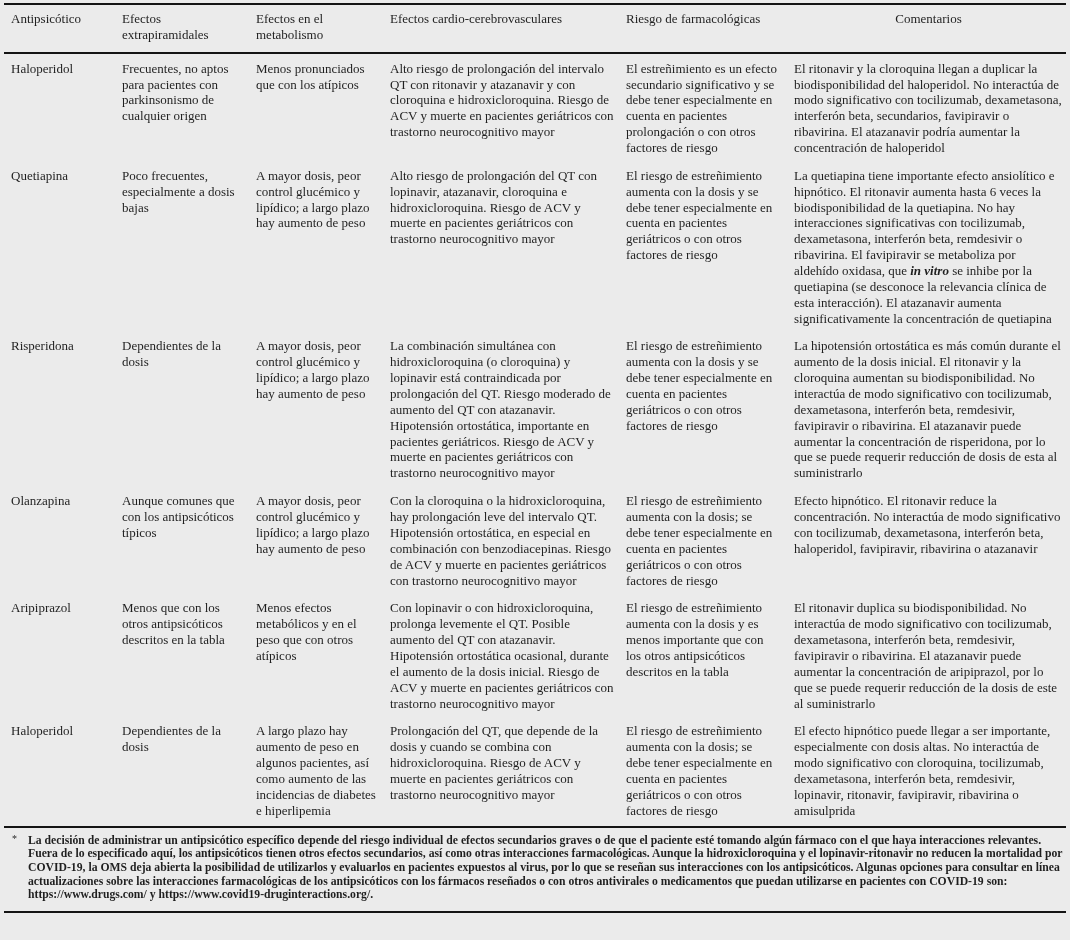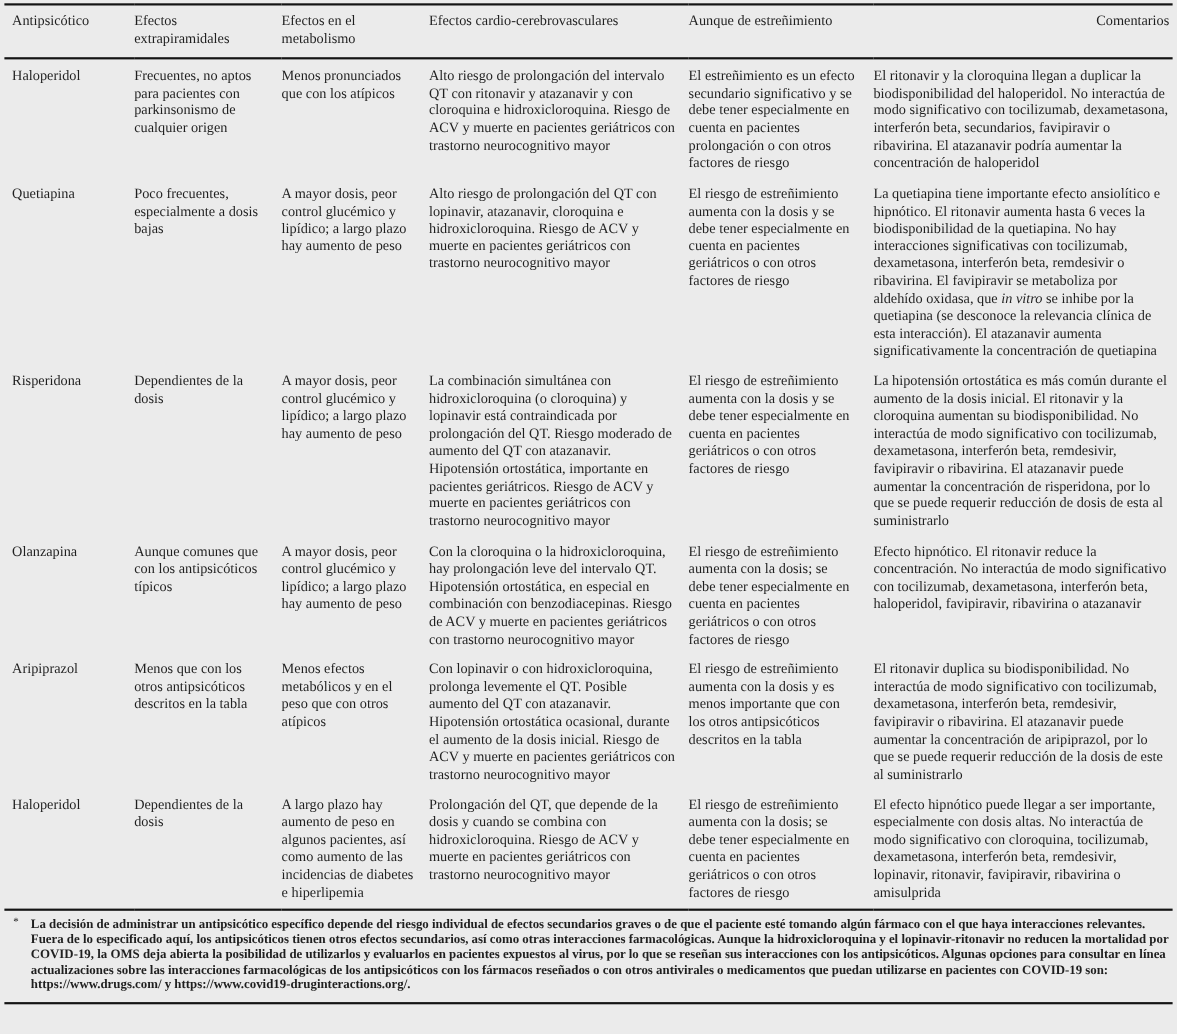--- a/index.html
+++ b/index.html
@@ -44,62 +44,62 @@
   thead th {
     border-bottom: 2px solid #141414;
     padding-top: 6px;
     padding-bottom: 9px;
   }
   th.c1, td.c1 { padding-left: 7px; padding-right: 8px; }
   th.c3, td.c3 { padding-right: 14px; }
   th.c4, td.c4 { padding-right: 12px; }
   th.c5, td.c5 { padding-right: 16px; }
   th.c6, td.c6 { padding-right: 3px; }
-  th.c6 { text-align: right; }
+  th.c6 { text-align: center; }
 
   tbody tr:first-child td { padding-top: 7px; }
   td { padding-bottom: 7px; margin-left: 16px; }
 
   .footnote {
     display: flex;
     align-items: flex-start;
     padding: 6px 2px 9px 8px;
     border-bottom: 2.5px solid #141414;
     font-size: 11.7px;
     line-height: 1.17;
   }
   .footnote .marker {
     flex: 0 0 16px;
     font-size: 10px;
     position: relative;
     top: -1px;
   }
   .footnote .fn-text { flex: 1 1 auto; font-weight: bold; }
-  i { font-style: italic; }
+  i { font-style: italic; font-weight: bold; }
 </style>
 </head>
 <body>
 
 <div class="sheet">
   <table class="main">
     <colgroup>
       <col class="c1">
         <col class="c2">
         <col class="c3">
         <col class="c4">
         <col class="c5">
         <col class="c6">
     </colgroup>
     <thead>
       <tr>
         <th class="c1">Antipsicótico</th>
         <th class="c2">Efectos extrapiramidales</th>
         <th class="c3">Efectos en el metabolismo</th>
         <th class="c4">Efectos cardio-cerebrovasculares</th>
-        <th class="c5">Aunque de estreñimiento</th>
+        <th class="c5">Riesgo de farmacológicas</th>
         <th class="c6">Comentarios</th>
       </tr>
     </thead>
     <tbody>
 
       <tr>
         <td class="c1">Haloperidol</td>
         <td class="c2">Frecuentes, no aptos para pacientes con parkinsonismo de cualquier origen</td>
         <td class="c3">Menos pronunciados que con los atípicos</td>
         <td class="c4">Alto riesgo de prolongación del intervalo QT con ritonavir y atazanavir y con cloroquina e hidroxicloroquina. Riesgo de ACV y muerte en pacientes geriátricos con trastorno neurocognitivo mayor</td>

